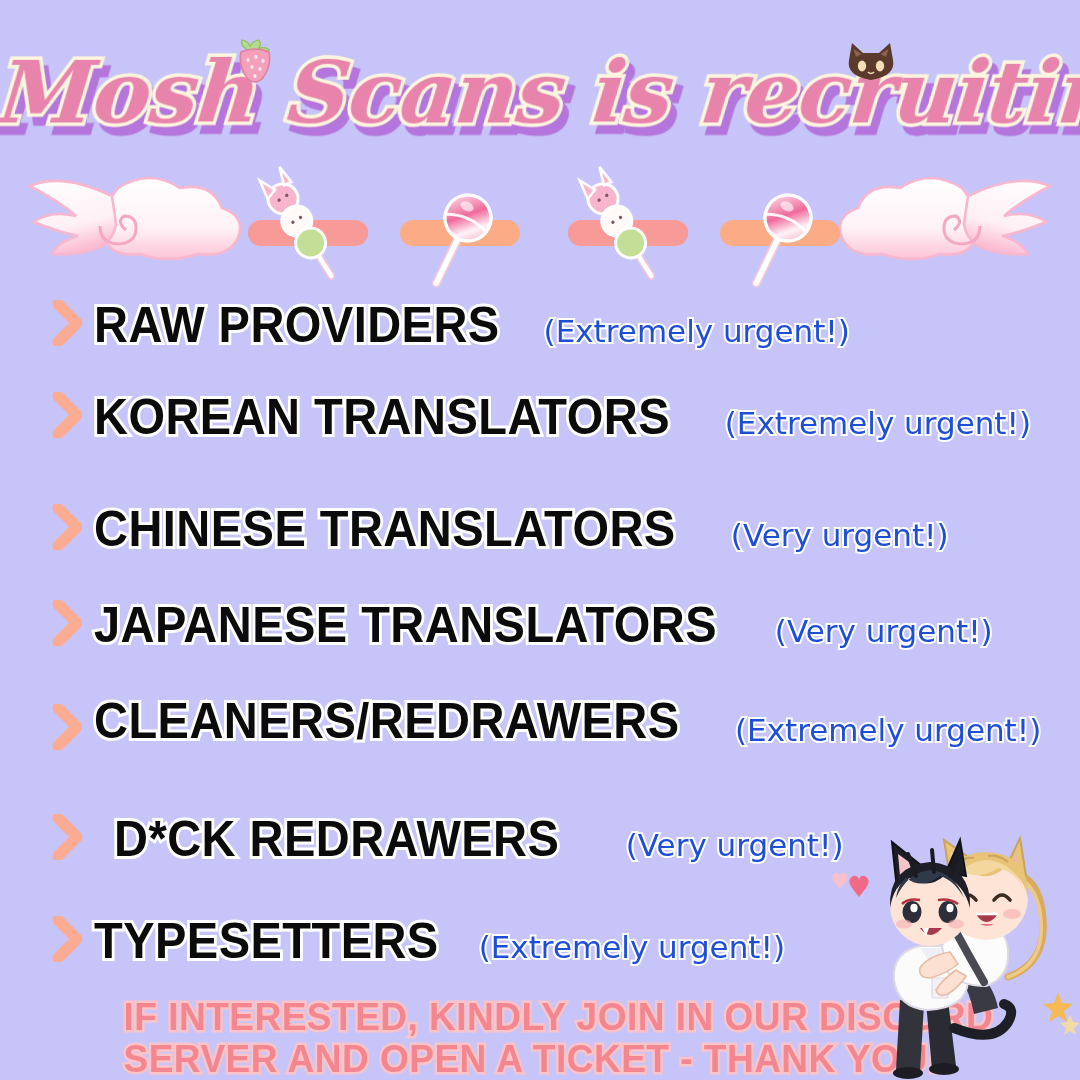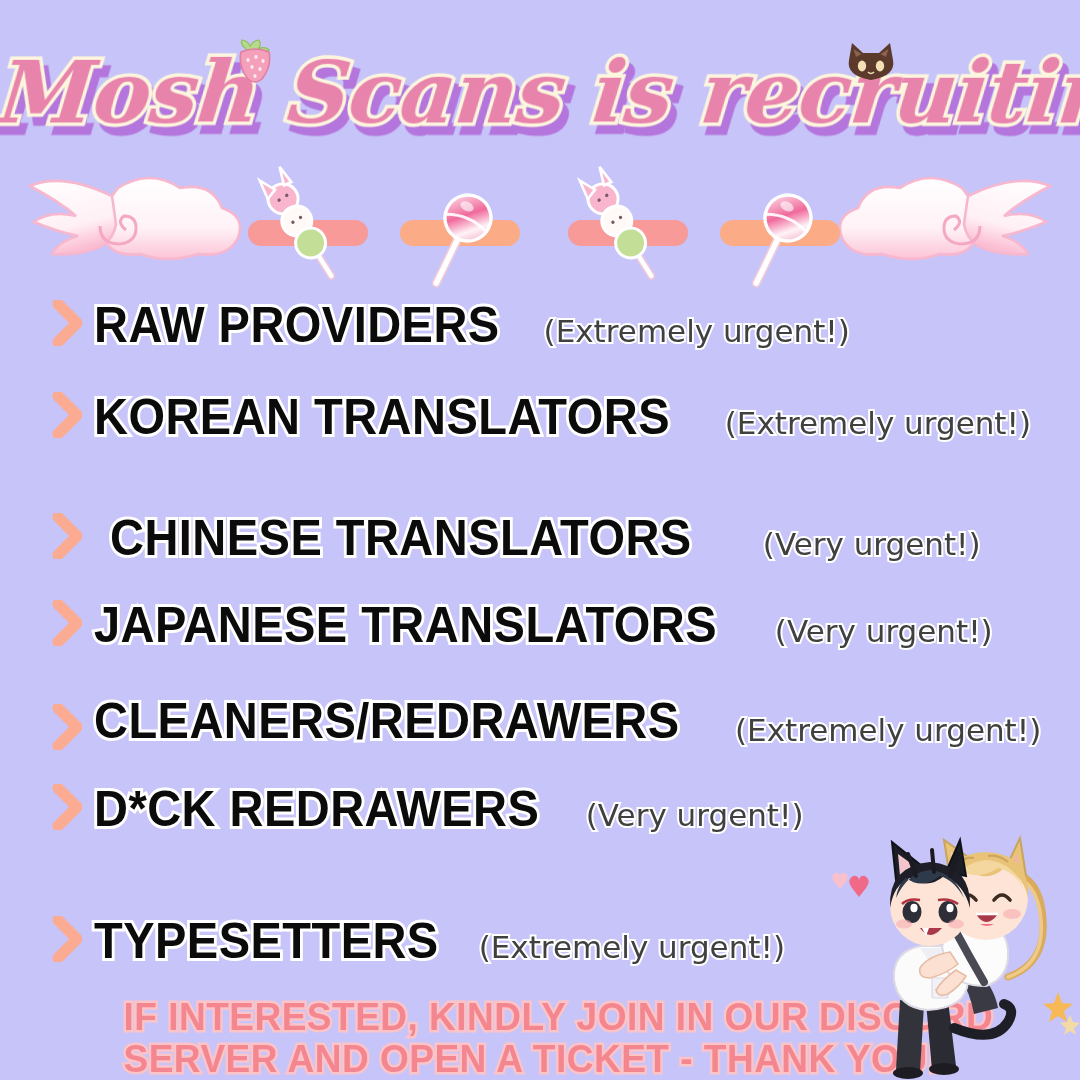--- a/index.html
+++ b/index.html
@@ -109,21 +109,21 @@
     -webkit-text-stroke: 6px #ffffff;
     paint-order: stroke fill;
     transform: scaleX(0.94);
     transform-origin: left center;
     line-height: 1;
   }
   .urg {
     font-family: "DejaVu Sans", sans-serif;
     font-size: 31px;
     font-weight: normal;
-    color: #404040;
+    color: #1d4ed8;
     margin-left: 18px;
     -webkit-text-stroke: 4px #ffffff;
     paint-order: stroke fill;
     line-height: 1;
   }
 
   
   .footer {
     position: absolute;
     left: 104px;
@@ -276,21 +276,21 @@
     </div>
 
     <div class="row" style="top:96px;">
       <svg class="chev" viewBox="0 0 30 46">
         <path d="M6 4 L25 23 L6 42" fill="none" stroke="#fbab92" stroke-width="11" stroke-linecap="round" stroke-linejoin="round"></path>
       </svg>
       <span class="role">KOREAN TRANSLATORS</span>
       <span class="urg">(Extremely urgent!)</span>
     </div>
 
-    <div class="row" style="top:217px;gap:16px;">
+    <div class="row" style="top:208px;">
       <svg class="chev" viewBox="0 0 30 46">
         <path d="M6 4 L25 23 L6 42" fill="none" stroke="#fbab92" stroke-width="11" stroke-linecap="round" stroke-linejoin="round"></path>
       </svg>
       <span class="role">CHINESE TRANSLATORS</span>
       <span class="urg">(Very urgent!)</span>
     </div>
 
     <div class="row" style="top:304px;">
       <svg class="chev" viewBox="0 0 30 46">
         <path d="M6 4 L25 23 L6 42" fill="none" stroke="#fbab92" stroke-width="11" stroke-linecap="round" stroke-linejoin="round"></path>
@@ -300,21 +300,21 @@
     </div>
 
     <div class="row" style="top:404px;align-items:flex-end;">
       <svg class="chev" viewBox="0 0 30 46">
         <path d="M6 4 L25 23 L6 42" fill="none" stroke="#fbab92" stroke-width="11" stroke-linecap="round" stroke-linejoin="round"></path>
       </svg>
       <span class="role">CLEANERS/REDRAWERS</span>
       <span class="urg">(Extremely urgent!)</span>
     </div>
 
-    <div class="row" style="top:488px;">
+    <div class="row" style="top:518px;gap:20px;">
       <svg class="chev" viewBox="0 0 30 46">
         <path d="M6 4 L25 23 L6 42" fill="none" stroke="#fbab92" stroke-width="11" stroke-linecap="round" stroke-linejoin="round"></path>
       </svg>
       <span class="role">D*CK REDRAWERS</span>
       <span class="urg">(Very urgent!)</span>
     </div>
 
     <div class="row" style="top:620px;">
       <svg class="chev" viewBox="0 0 30 46">
         <path d="M6 4 L25 23 L6 42" fill="none" stroke="#fbab92" stroke-width="11" stroke-linecap="round" stroke-linejoin="round"></path>

